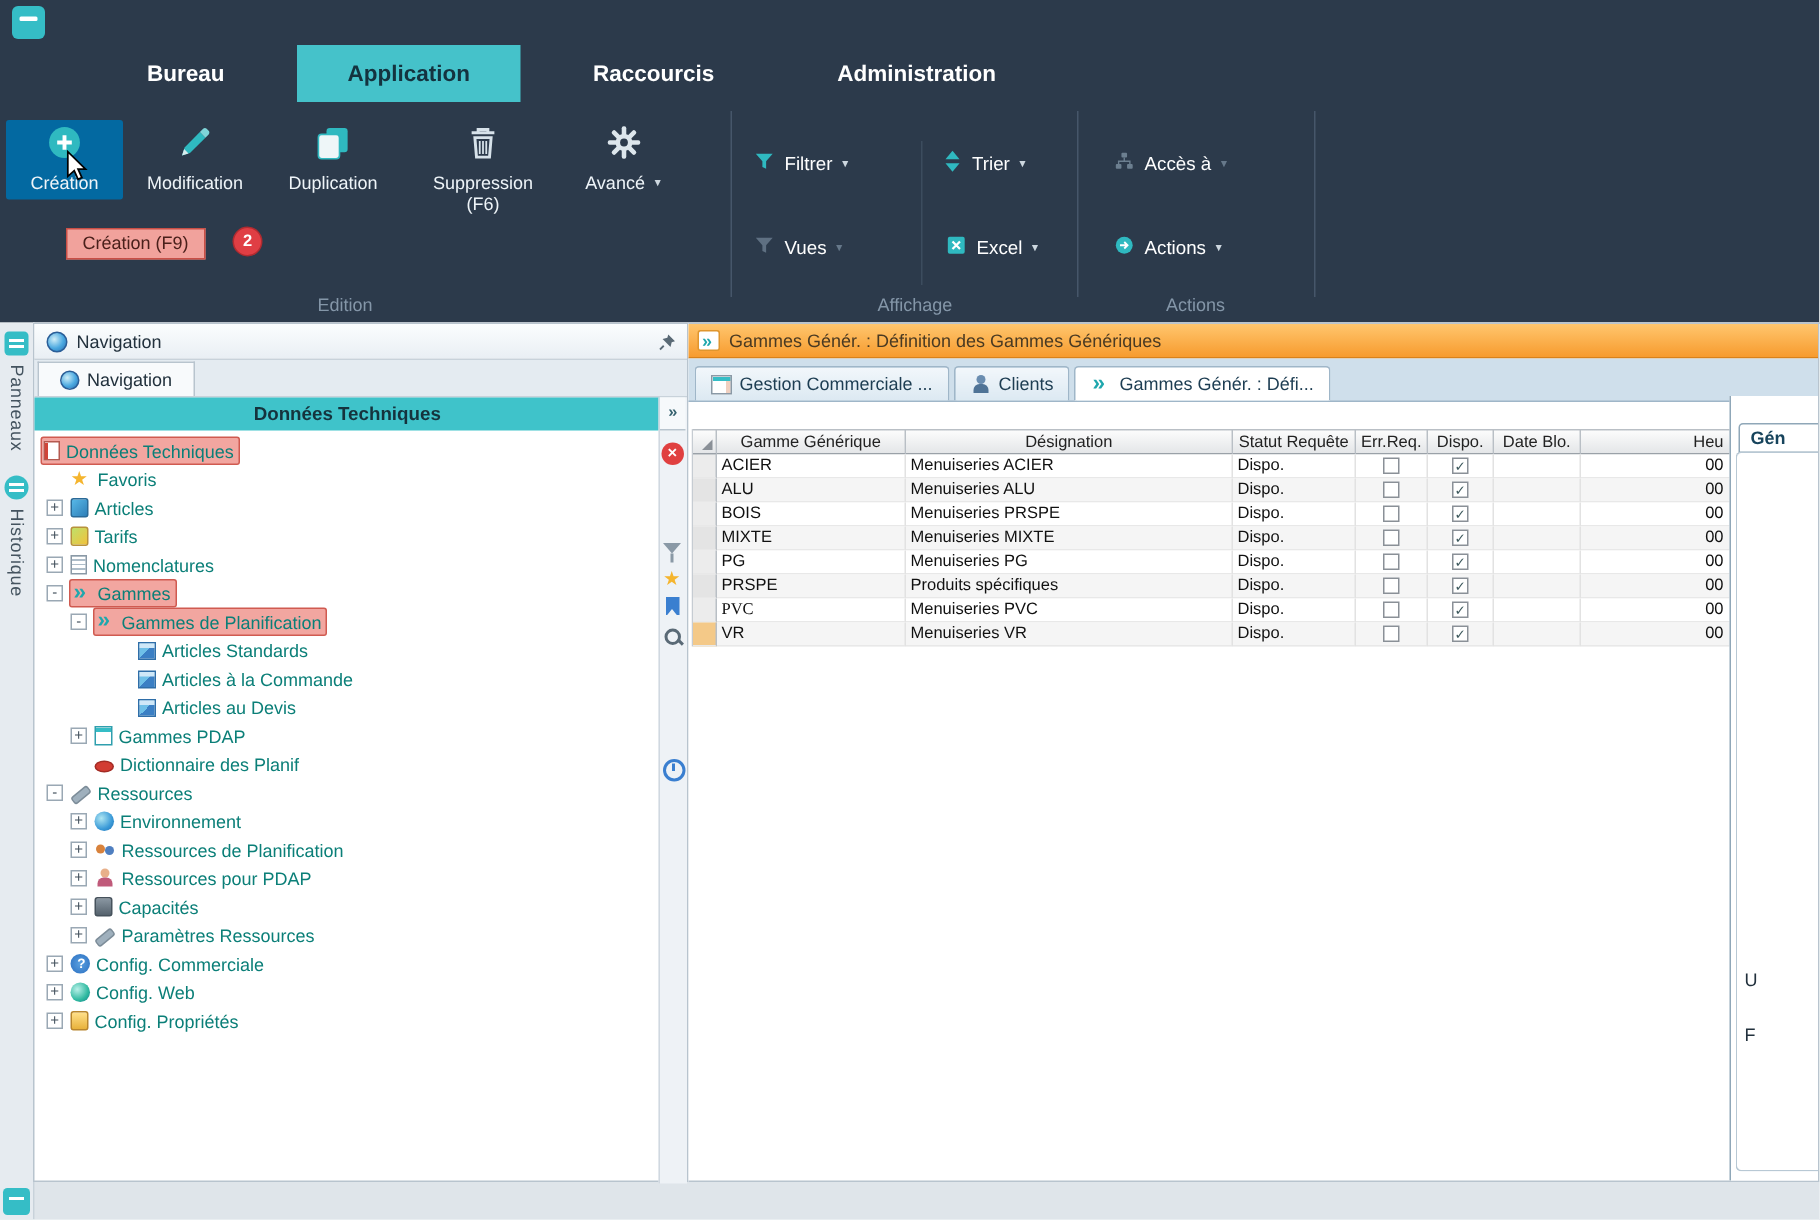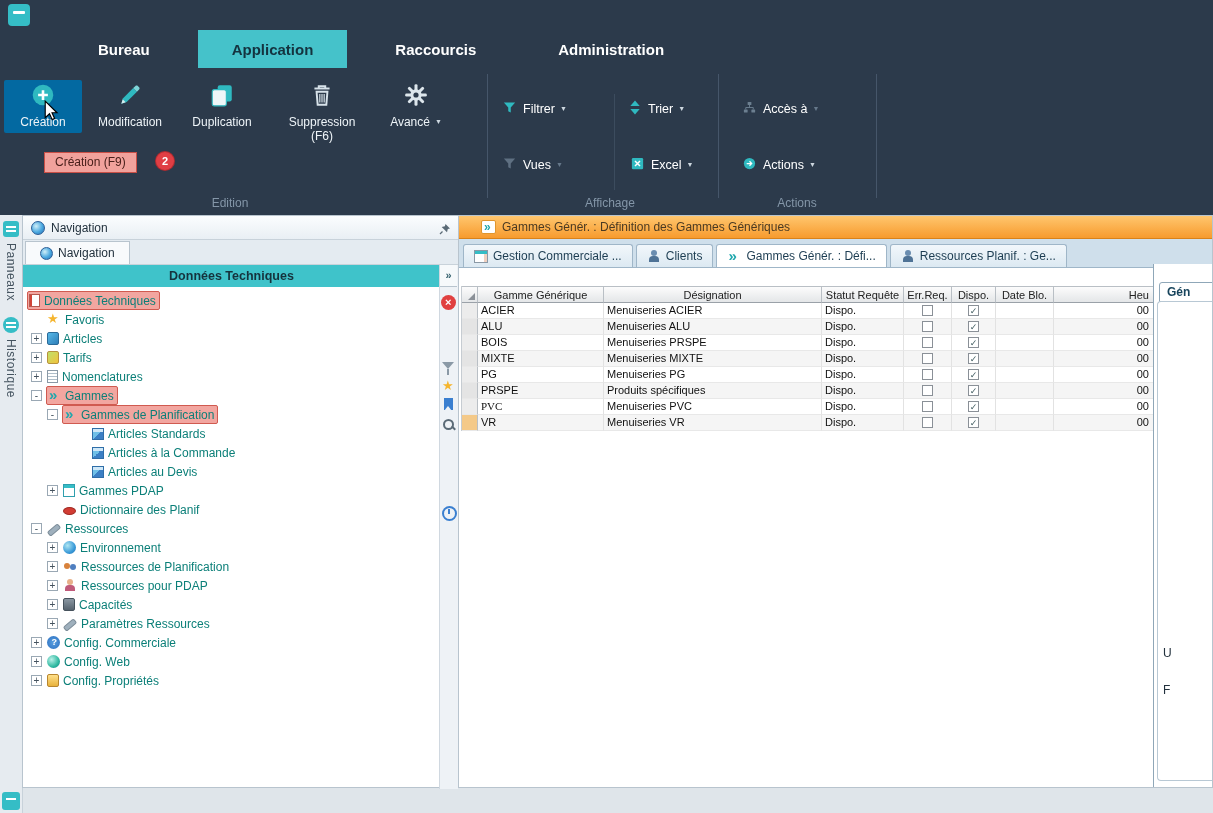--- a/index.html
+++ b/index.html
@@ -102,21 +102,21 @@
   .tico-person::before{content:"";position:absolute;left:4px;top:0;width:6px;height:6px;border-radius:50%;background:#e8b08a;}
   .tico-person::after{content:"";position:absolute;left:2px;top:6px;width:10px;height:6px;border-radius:4px 4px 0 0;background:#c05a7a;}
   .tico-capacites{width:12px;background:linear-gradient(#8a97a2,#55626d);border:1px solid #46525c;border-radius:2px;box-sizing:border-box;}
   .tico-question{width:13px;height:13px;border-radius:50%;background:radial-gradient(#5aa0e0,#2a6ec0);}
   .tico-question::after{content:"?";color:#fff;font-weight:bold;font-size:9px;position:absolute;left:4.5px;top:1px;}
   .tico-web{width:13px;height:13px;border-radius:50%;background:radial-gradient(circle at 35% 35%,#b8f0e8,#2fb9a0 60%,#117a88);}
   .tico-props{width:12px;background:linear-gradient(#ffe08a,#e8b23c);border:1px solid #b8862e;border-radius:2px;box-sizing:border-box;}
 
   
   .content{position:absolute;left:459px;top:0;right:0;height:573px;background:#fff;border:1px solid #b8c4ce;border-left:none;box-sizing:border-box;}
-  .orange-bar{height:22px;background:linear-gradient(#ffc66e,#f79b2e);border-bottom:1px solid #d9821a;display:flex;align-items:center;gap:6px;padding:0 22px;font-size:12px;color:#4a3a22;}
+  .orange-bar{height:22px;background:linear-gradient(#ffc66e,#f79b2e);border-bottom:1px solid #d9821a;display:flex;align-items:center;gap:6px;padding:0 6px;font-size:12px;color:#4a3a22;}
   .ob-ico{width:15px;height:14px;background:#fff;border:1px solid #e0962e;border-radius:2px;position:relative;flex:none;box-sizing:border-box;}
   .ob-ico::after{content:"»";color:#1fa7ad;font-weight:bold;font-size:12px;position:absolute;left:2px;top:-1px;}
   .doc-tabs{height:26px;background:#cfdfeb;display:flex;align-items:flex-end;padding:2px 4px 0;gap:3px;border-bottom:1px solid #9fb6c8;}
   .dtab{height:22px;display:flex;align-items:center;gap:5px;padding:0 10px;background:linear-gradient(#f2f7fb,#dce9f2);border:1px solid #9fb6c8;border-bottom:none;border-radius:3px 3px 0 0;font-size:12px;color:#1d3d52;white-space:nowrap;cursor:default;}
   .dtab.active{background:#fff;}
   .dtico{flex:none;width:14px;height:13px;position:relative;}
   .dtico-table{background:#fff;border:1px solid #8a99a6;box-shadow:inset 0 3px 0 #35bdc6,inset -3px 0 0 #f0d0c0;box-sizing:border-box;}
   .dtico-person::before{content:"";position:absolute;left:4px;top:0;width:6px;height:6px;border-radius:50%;background:#6a8db0;}
   .dtico-person::after{content:"";position:absolute;left:2px;top:6px;width:10px;height:6px;border-radius:4px 4px 0 0;background:#4f7396;}
   .dtico-gammes::before{content:"»";color:#1fa7ad;font-weight:bold;font-size:15px;line-height:12px;position:absolute;left:1px;top:0;}
@@ -486,24 +486,20 @@
             <span>Gestion Commerciale ...</span>
           </div>
           <div class="dtab">
             <span class="dtico dtico-person"></span>
             <span>Clients</span>
           </div>
           <div class="dtab active">
             <span class="dtico dtico-gammes"></span>
             <span>Gammes Génér. : Défi...</span>
           </div>
-          <div class="dtab">
-            <span class="dtico dtico-person"></span>
-            <span>Ressources Planif. : Ge...</span>
-          </div>
         </div>
 
       <div class="grid-area">
         <div class="gridbox">
           <div class="ghead">
               <div class="gh corner" style="width: 16px;"></div>
               <div class="gh" style="width: 126px;">Gamme Générique</div>
               <div class="gh" style="width: 218px;">Désignation</div>
               <div class="gh" style="width: 82px;">Statut Requête</div>
               <div class="gh" style="width: 48px;">Err.Req.</div>

